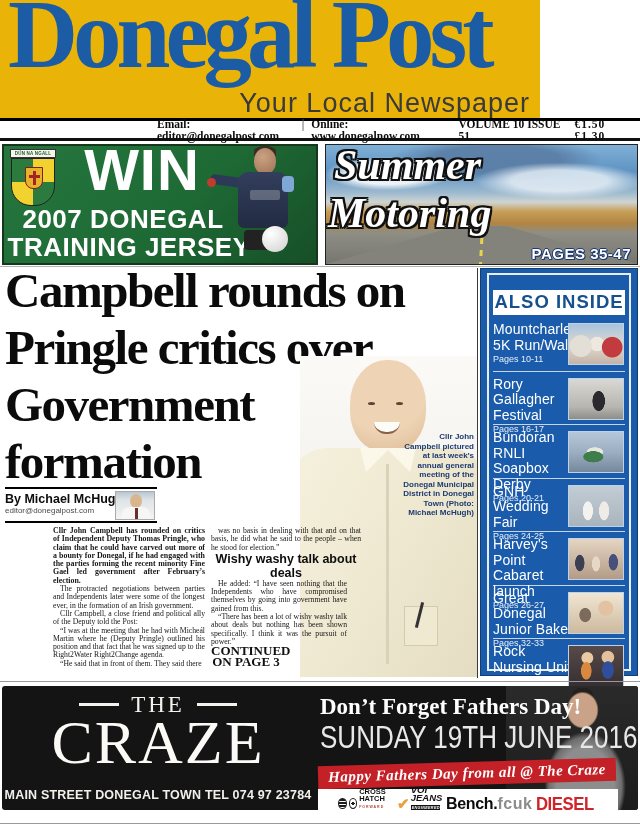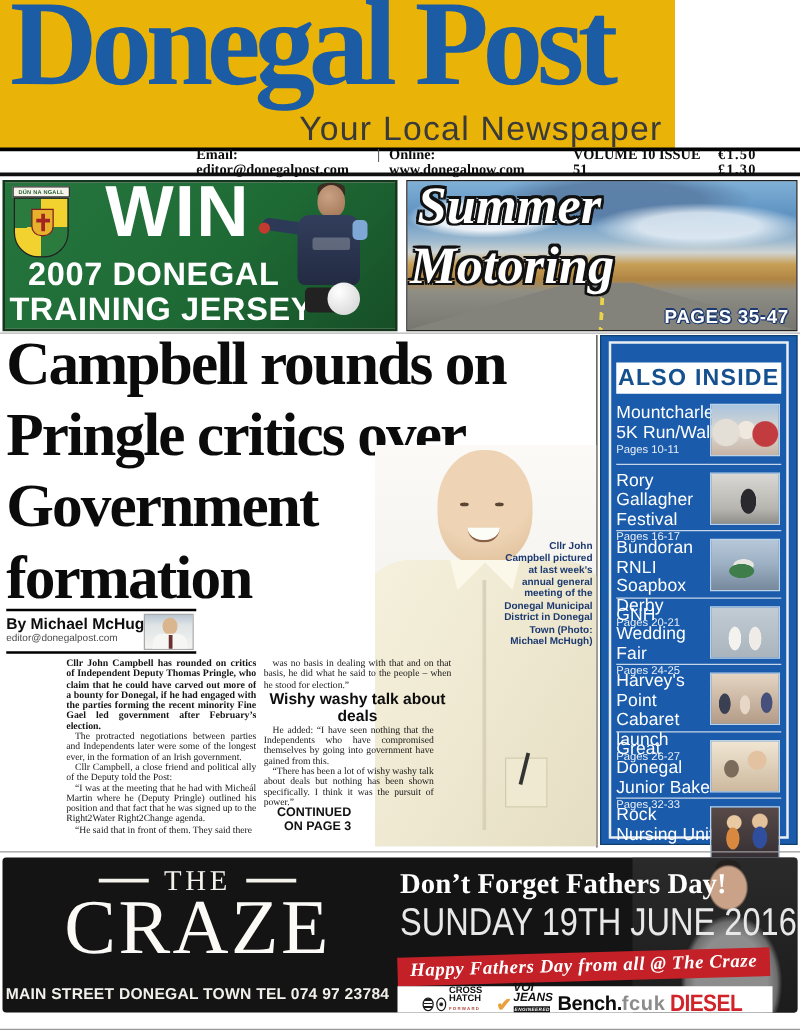--- a/index.html
+++ b/index.html
@@ -82,21 +82,21 @@
   .hs-body { position:absolute; left:6px; top:15px; width:28px; height:14px; border-radius:8px 8px 0 0; background:#f6f6f4; }
   .hs-tie { position:absolute; left:19px; top:16px; width:3px; height:12px; background:#6a2f2f; }
 
   .bodycol { position:absolute; width:152px; overflow:hidden; font-family:"Liberation Serif", serif; font-size:7.7px; line-height:8.3px; color:#161616; text-align:justify;margin-left:48px; }
   .col1 { left:5px; top:259px; height:150px; }
   .col2 { left:163px; top:259px; height:150px; width:150px; }
   .bodycol p { margin:0; text-indent:7px; }
   .bodycol p.lead-par { font-weight:bold; text-indent:0; font-size:7.9px; }
   .subhead { font-family:"Liberation Sans", sans-serif; font-size:12.5px; font-weight:bold; text-align:center; line-height:14px; margin:3px 4px 3px 0; text-indent:0 !important; color:#0d0d0d; }
   .col2 p.narrow { width:136px; }
-  .continued { font-family:Liberation Sans, sans-serif; font-size:10px; font-weight:bold; width:70px; margin-top:7px; line-height:10.5px; text-align:right; text-indent:0 !important; color:#111; }
+  .continued { font-family:Liberation Serif, serif; font-size:13px; font-weight:bold; width:70px; margin-top:7px; line-height:10.5px; text-align:center; text-indent:0 !important; color:#111; }
 
   
   .sidebar { position:absolute; left:480px; top:268px; width:158px; height:408px; background:#1a5cab; border:1px solid #12406e; padding:4px 6px; }
   .sb-inner { position:relative; width:100%; height:100%; border:2px solid #e9eef5; padding:15px 4px; }
   .sb-header { background:#fff; color:#15508f; font-weight:800; font-size:18.5px; text-align:center; letter-spacing:1px; padding:1px 0 2px; margin-bottom:2px; }
   .sb-item { position:relative; height:53.5px; padding-top:5px; border-top:1px solid rgba(255,255,255,.75); }
   .sb-item.first { border-top:none; }
   .sb-title { width:84px; color:#fff; font-size:14px; line-height:15.5px; letter-spacing:.1px; }
   .sb-pages { color:#e8eef6; font-size:9px; margin-top:1px; }
   .sb-thumb { position:absolute; right:1px; top:6px; width:56px; height:42px; border:1px solid #bcd2e8; }

